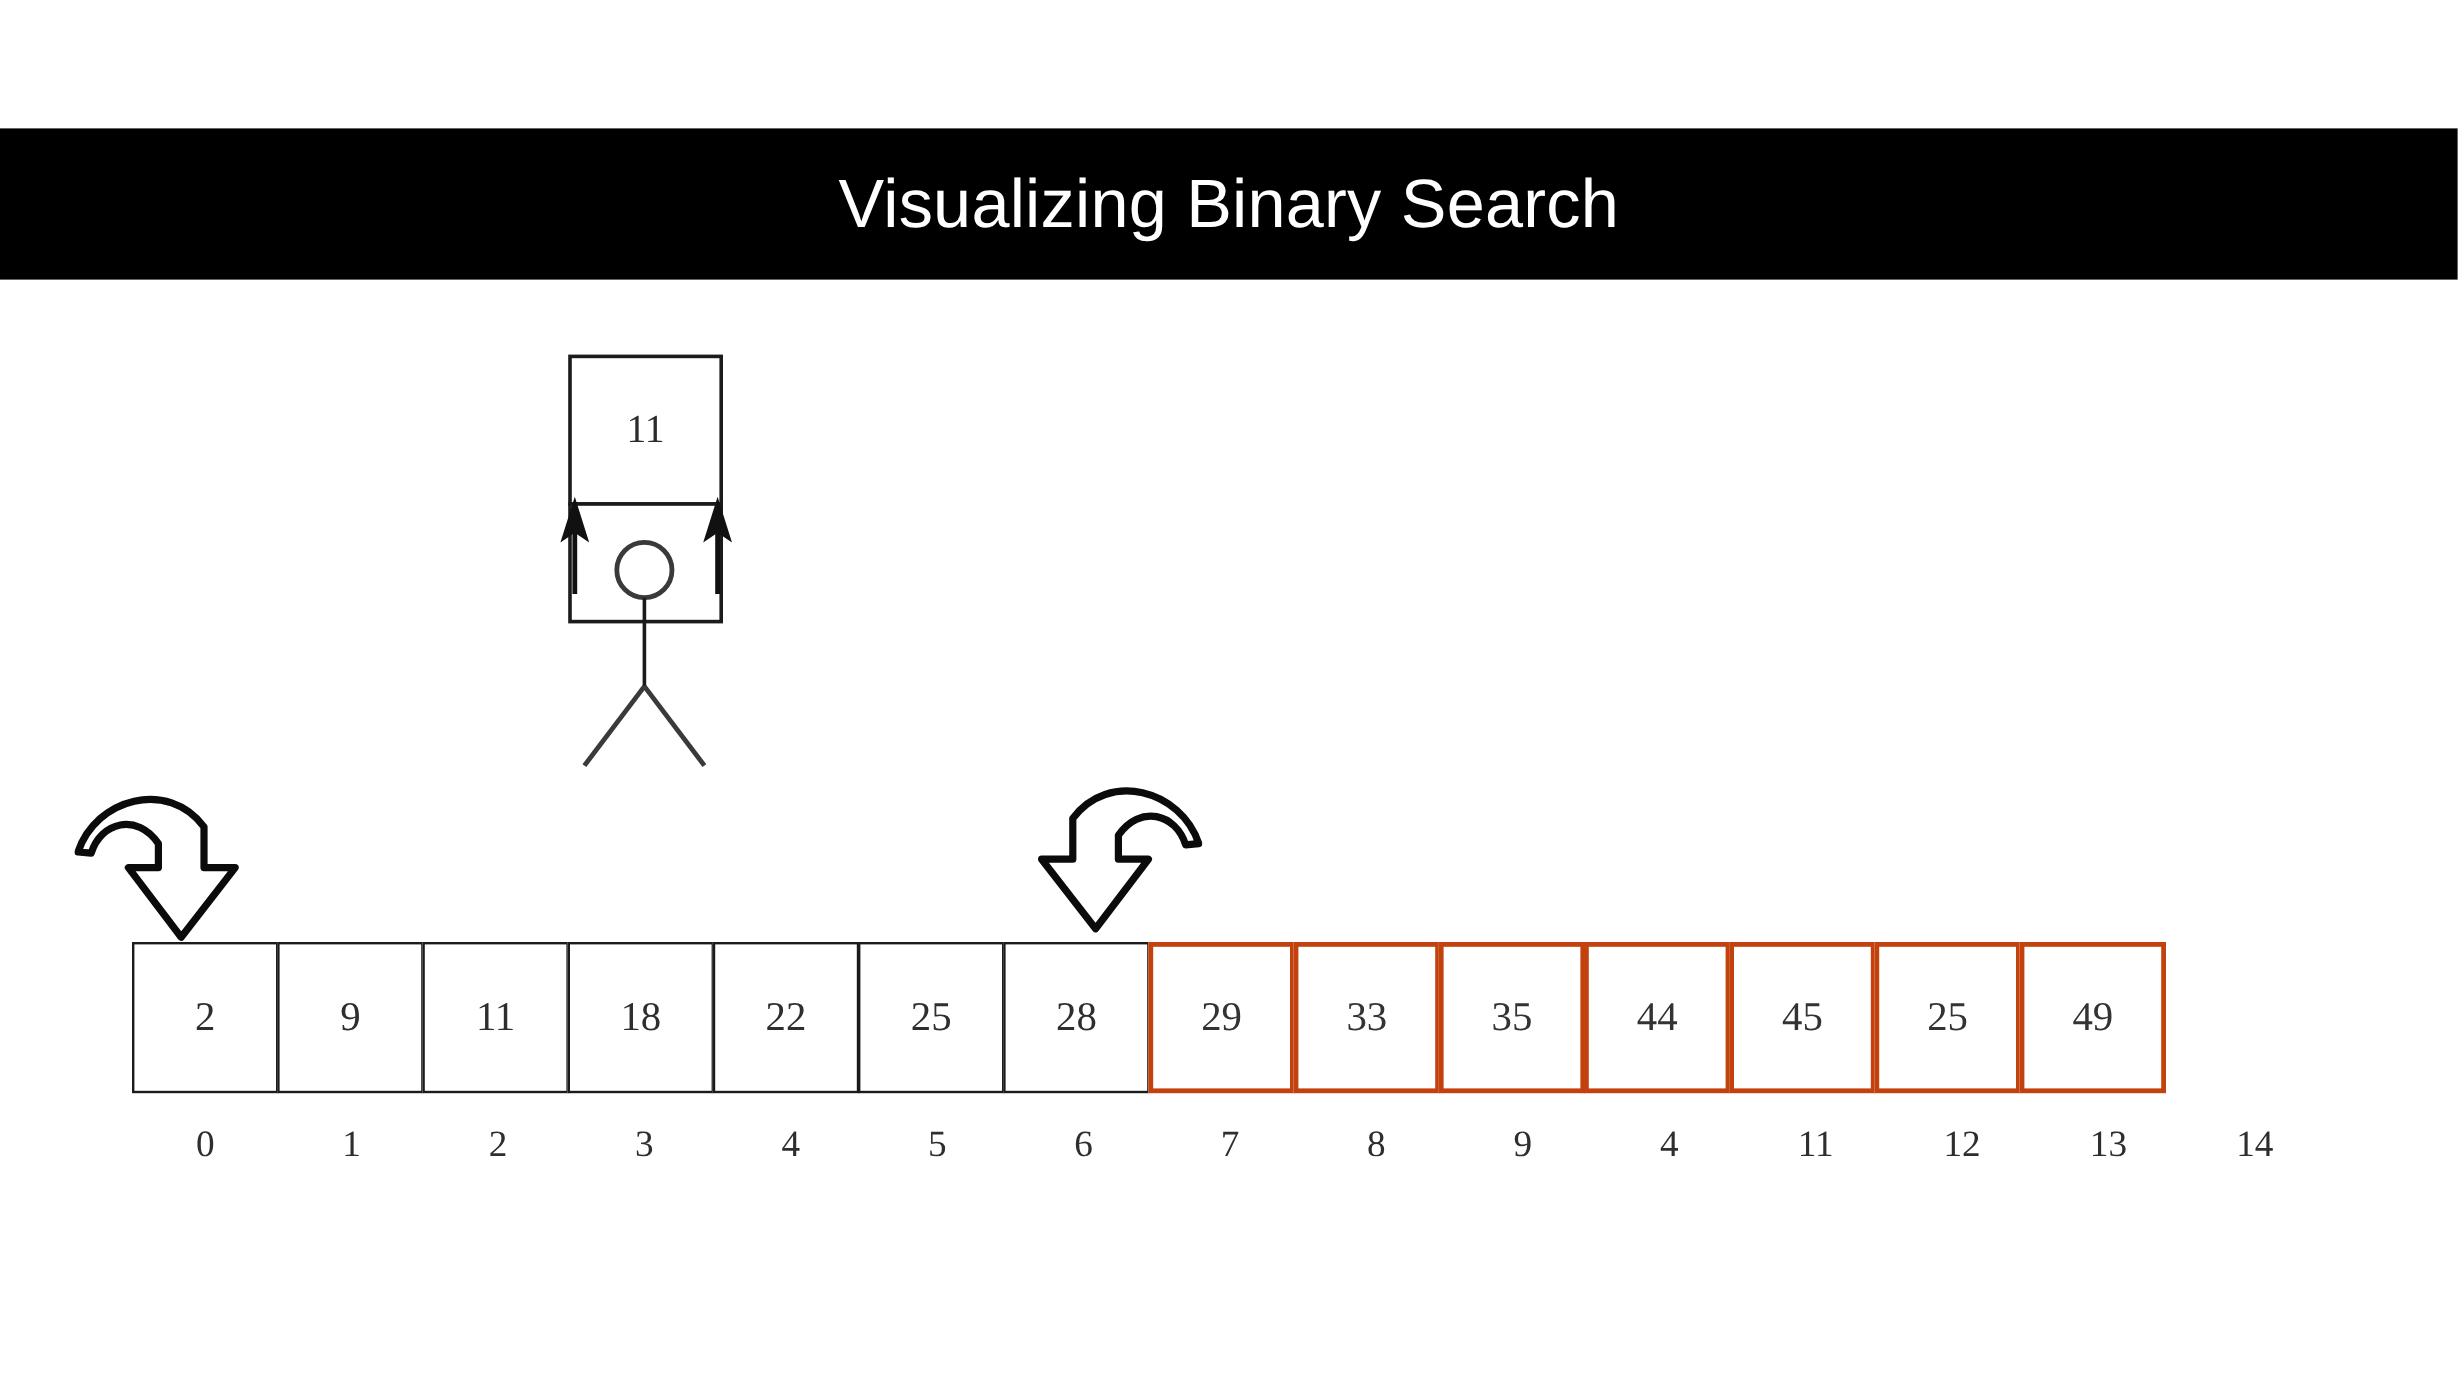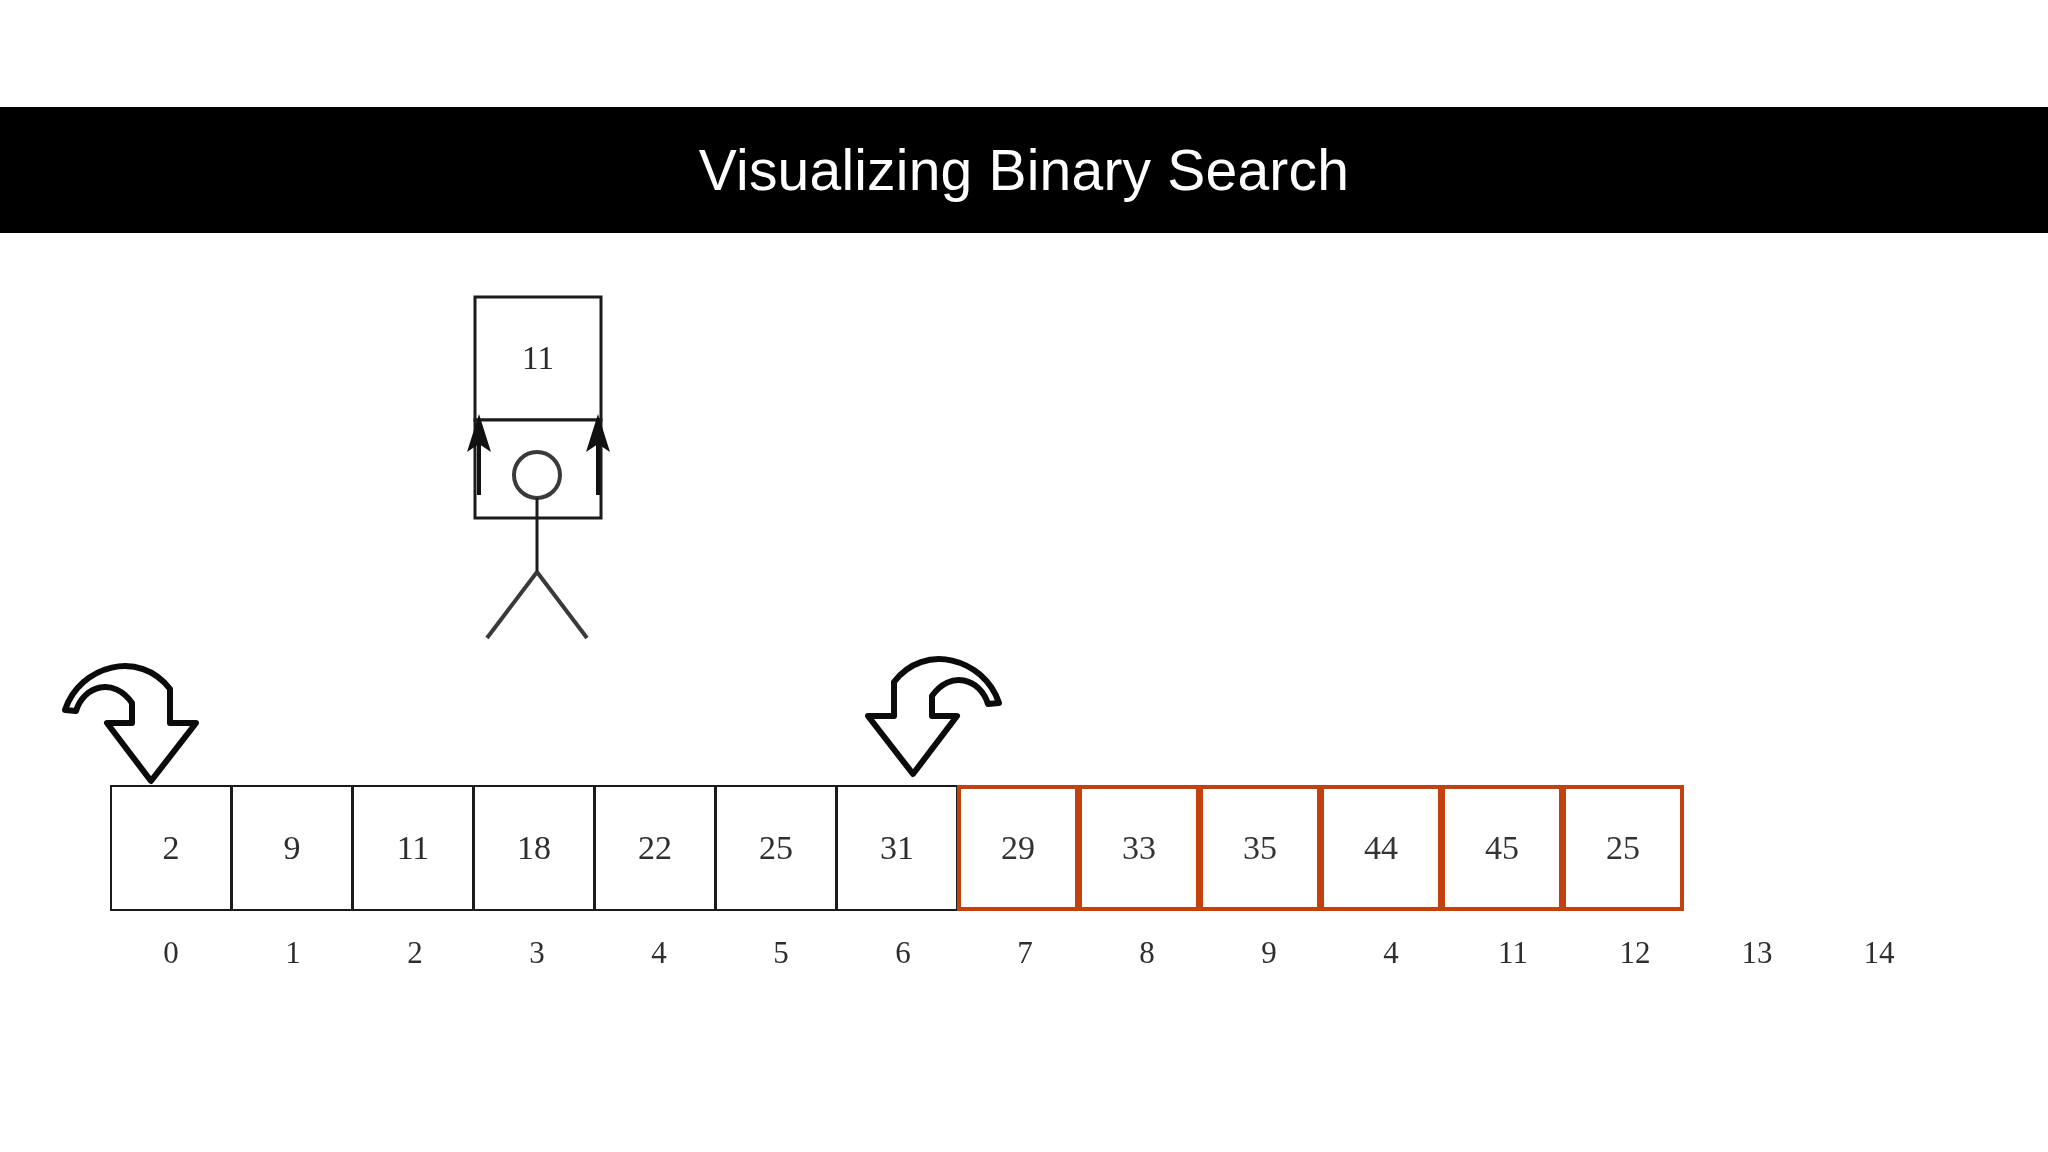--- a/index.html
+++ b/index.html
@@ -180,27 +180,28 @@
   </svg>
 </div>
 
 <div id="array-row">
     <div class="array-cell in-range">2</div>
     <div class="array-cell in-range">9</div>
     <div class="array-cell in-range">11</div>
     <div class="array-cell in-range">18</div>
     <div class="array-cell in-range">22</div>
     <div class="array-cell in-range">25</div>
-    <div class="array-cell in-range">31</div>
+    <div class="array-cell in-range">28</div>
     <div class="array-cell out-range">29</div>
     <div class="array-cell out-range">33</div>
     <div class="array-cell out-range">35</div>
     <div class="array-cell out-range">44</div>
     <div class="array-cell out-range">45</div>
     <div class="array-cell out-range">25</div>
+    <div class="array-cell out-range">49</div>
   </div>
 
 <div id="index-row">
     <div class="index-label">0</div>
     <div class="index-label">1</div>
     <div class="index-label">2</div>
     <div class="index-label">3</div>
     <div class="index-label">4</div>
     <div class="index-label">5</div>
     <div class="index-label">6</div>

